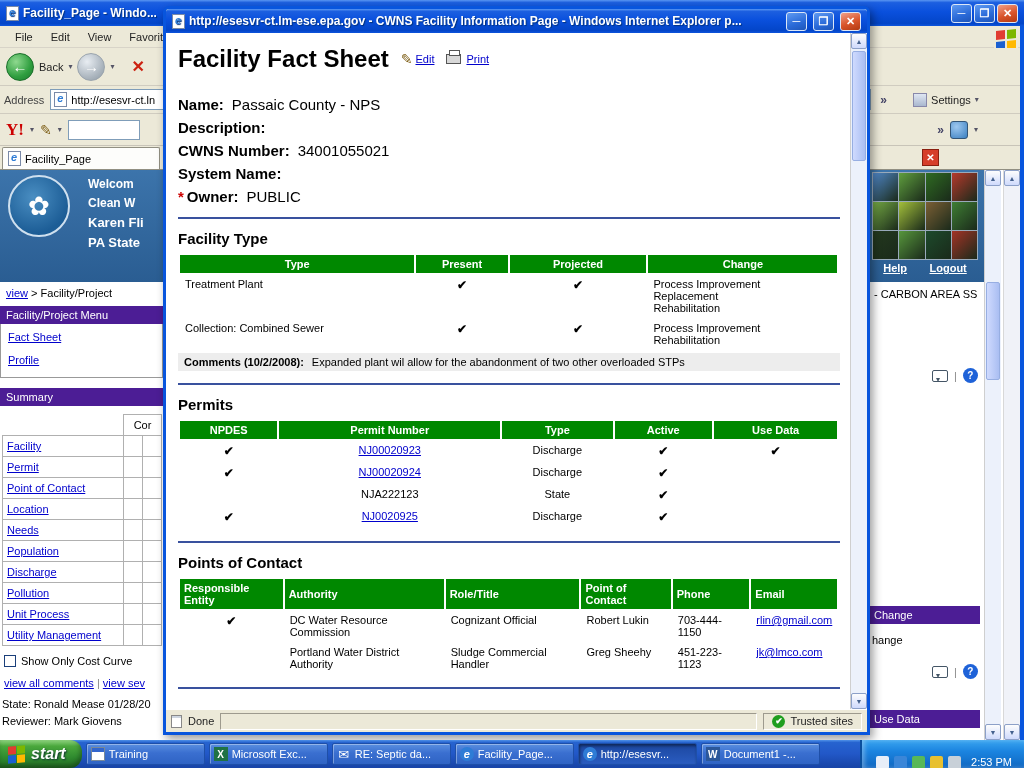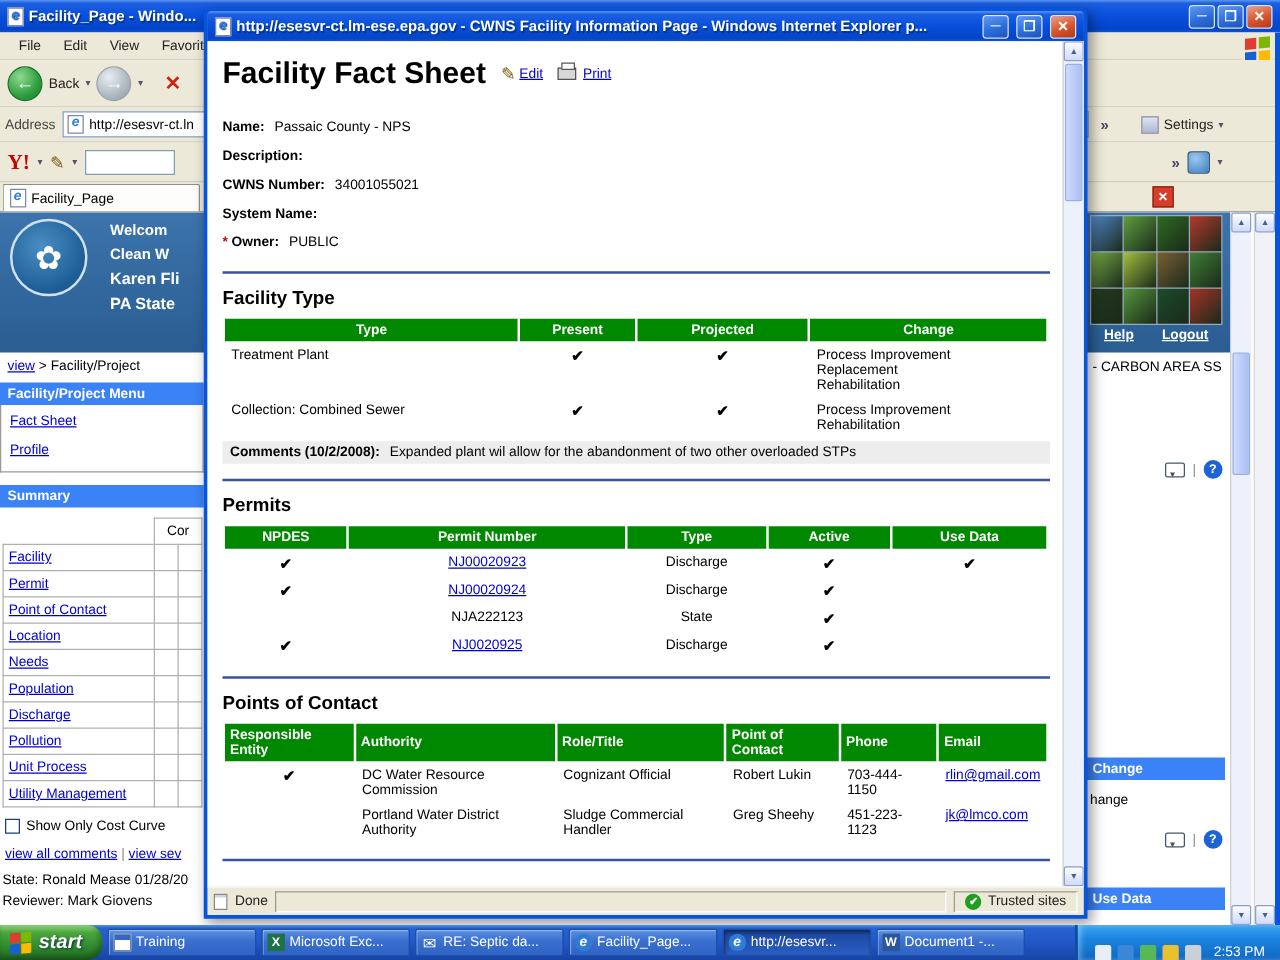--- a/index.html
+++ b/index.html
@@ -62,21 +62,21 @@
     background:radial-gradient(circle at 40% 35%,#4a8ec2,#1c5d96 70%); display:flex; align-items:center; justify-content:center; }
   .epa-lines { position:absolute; left:88px; top:7px; color:#fff; font-weight:bold; }
   .epa-line { font-size:13px; margin-bottom:5px; white-space:nowrap; }
   .epa-line.big { font-size:12px; }
   .photo-grid { position:absolute; left:872px; top:2px; width:106px; height:88px; display:grid; grid-template-columns:repeat(4,1fr); gap:1px; background:#9ab; padding:1px; }
   .photo-cell { width:100%; height:100%; }
   .help-logout { position:absolute; left:872px; top:92px; width:106px; display:flex; justify-content:space-around; }
   .help-logout a { color:#fff; font-weight:bold; }
   .carbon-text { position:absolute; left:874px; top:118px; font-size:11px; color:#000; white-space:nowrap; }
   .breadcrumb { position:absolute; left:6px; top:117px; font-size:11px; white-space:nowrap; }
-  .green-bar { background:#3b82f6; color:#fff; font-weight:bold; font-size:11px; padding:3px 6px; }
+  .green-bar { background:#4c1d95; color:#fff; font-weight:normal; font-size:11px; padding:3px 6px; }
 
   .sidebar { position:absolute; left:0; top:136px; width:163px; background:#fff; }
   .menu-links-box { border:1px solid #999; border-top:none; padding:7px 7px 11px; display:flex; flex-direction:column; gap:11px; background:#fff; }
   .summary-bar { margin-top:10px; }
   .summary-table { margin:8px 0 0 2px; border-collapse:collapse; }
   .summary-table td { border:1px solid #b0b0b0; height:21px; font-size:11px; padding:1px 4px; }
   .summary-table td.no-border { border:none; }
   .summary-table .link-cell { width:121px; }
   .summary-table .small-cell { width:19px; }
   .summary-table .cor-cell { width:38px; text-align:center; color:#000; }
@@ -99,39 +99,39 @@
   .scrollbar-v { background:#ecf1fb; border-left:1px solid #cfcfcf; }
   .inner-scrollbar { position:absolute; left:984px; top:0; bottom:0; width:17px; }
   .outer-scrollbar { position:absolute; right:4px; top:170px; bottom:0; width:17px; background:#f0f2f8; border-left:1px solid #d8d8d8; }
   .scroll-arrow { position:absolute; left:0; right:0; height:16px; background:linear-gradient(#fdfdfd,#cfdafc); border:1px solid #8ca0c8; border-radius:2px; color:#44618e; font-size:7px; display:flex; align-items:center; justify-content:center; }
   .scroll-arrow.up { top:0; } .scroll-arrow.down { bottom:0; }
   .scroll-thumb { position:absolute; left:1px; right:1px; background:linear-gradient(90deg,#cfdafe,#aabef2); border:1px solid #97aee2; border-radius:2px; }
   .bg-right-border { position:absolute; right:0; top:26px; bottom:0; width:4px; background:#0855dd; }
 
   
   #popup { position:absolute; left:163px; top:6px; width:707px; height:729px; border:3px solid #0855dd; border-radius:6px 6px 0 0;
-    background:#3b82f6; box-shadow:3px 4px 10px rgba(0,0,0,.4); z-index:10; display:flex; flex-direction:column; }
+    background:#fef9c3; box-shadow:3px 4px 10px rgba(0,0,0,.4); z-index:10; display:flex; flex-direction:column; }
   #popup .xp-titlebar { height:24px; border-radius:3px 3px 0 0; }
   .popup-main { flex:1; display:flex; background:#fff; overflow:hidden; position:relative; }
   .popup-content { flex:1; overflow:hidden; padding:8px 6px 0 10px; background:#fff; }
   .popup-scrollbar { width:17px; position:relative; flex:none; }
   .popup-statusbar { height:23px; background:#ece9d8; border-top:1px solid #fff; display:flex; align-items:center; font-size:11px; color:#222; padding:0 5px; gap:6px; }
   .status-spacer { flex:1; height:17px; border:1px solid; border-color:#9d9a8e #fff #fff #9d9a8e; }
   .zone-seg { display:flex; align-items:center; gap:5px; padding:0 8px; height:17px; border:1px solid; border-color:#9d9a8e #fff #fff #9d9a8e; }
   .green-check { width:13px; height:13px; border-radius:50%; background:#1f9e1f; color:#fff; font-size:9px; font-weight:bold; display:flex; align-items:center; justify-content:center; }
   .page-icon { width:11px; height:13px; background:#fff; border:1px solid #888; box-shadow:inset 0 2px 0 #cdd5e0; }
 
   
   .fact-header { display:flex; align-items:center; gap:12px; margin:4px 0 0 2px; }
   .fact-header h1 { font-size:24px; font-weight:bold; color:#000; }
   .inline-link { display:flex; align-items:center; gap:3px; font-size:11px; }
   .printer-icon { width:15px; height:10px; background:#d8d8d8; border:1px solid #555; position:relative; margin-right:2px; }
   .printer-icon::before { content:''; position:absolute; top:-5px; left:2px; width:9px; height:4px; background:#fff; border:1px solid #555; }
   .fields { margin:17px 0 0 2px; }
-  .field-row { height:23px; display:flex; align-items:center; font-size:11px; }
+  .field-row { height:23px; display:flex; align-items:flex-end; font-size:15px; }
   .req { color:#cc0000; margin-right:3px; font-weight:bold; }
   .field-label { font-weight:bold; margin-right:8px; }
   .blue-rule { border:none; border-top:2px solid #39519e; margin:12px 4px 0 2px; }
   .popup-content h2 { font-size:15px; font-weight:bold; margin:11px 0 6px 2px; color:#000; }
   .data-table { width:99%; border-collapse:separate; border-spacing:2px; margin-left:2px; font-size:11px; }
   .data-table th { background:#008800; color:#fff; font-weight:bold; font-size:11px; padding:3px 4px; text-align:left; }
   .data-table th.t-center, .data-table .t-center { text-align:center; }
   .data-table td { padding:3px 5px; vertical-align:top; background:#fff; color:#000; }
   .data-table td.check { text-align:center; font-weight:bold; font-size:12px; }
   .comments-row { background:#ededed; margin:2px 4px 0 2px; padding:3px 6px; display:flex; gap:8px; font-size:11px; }

